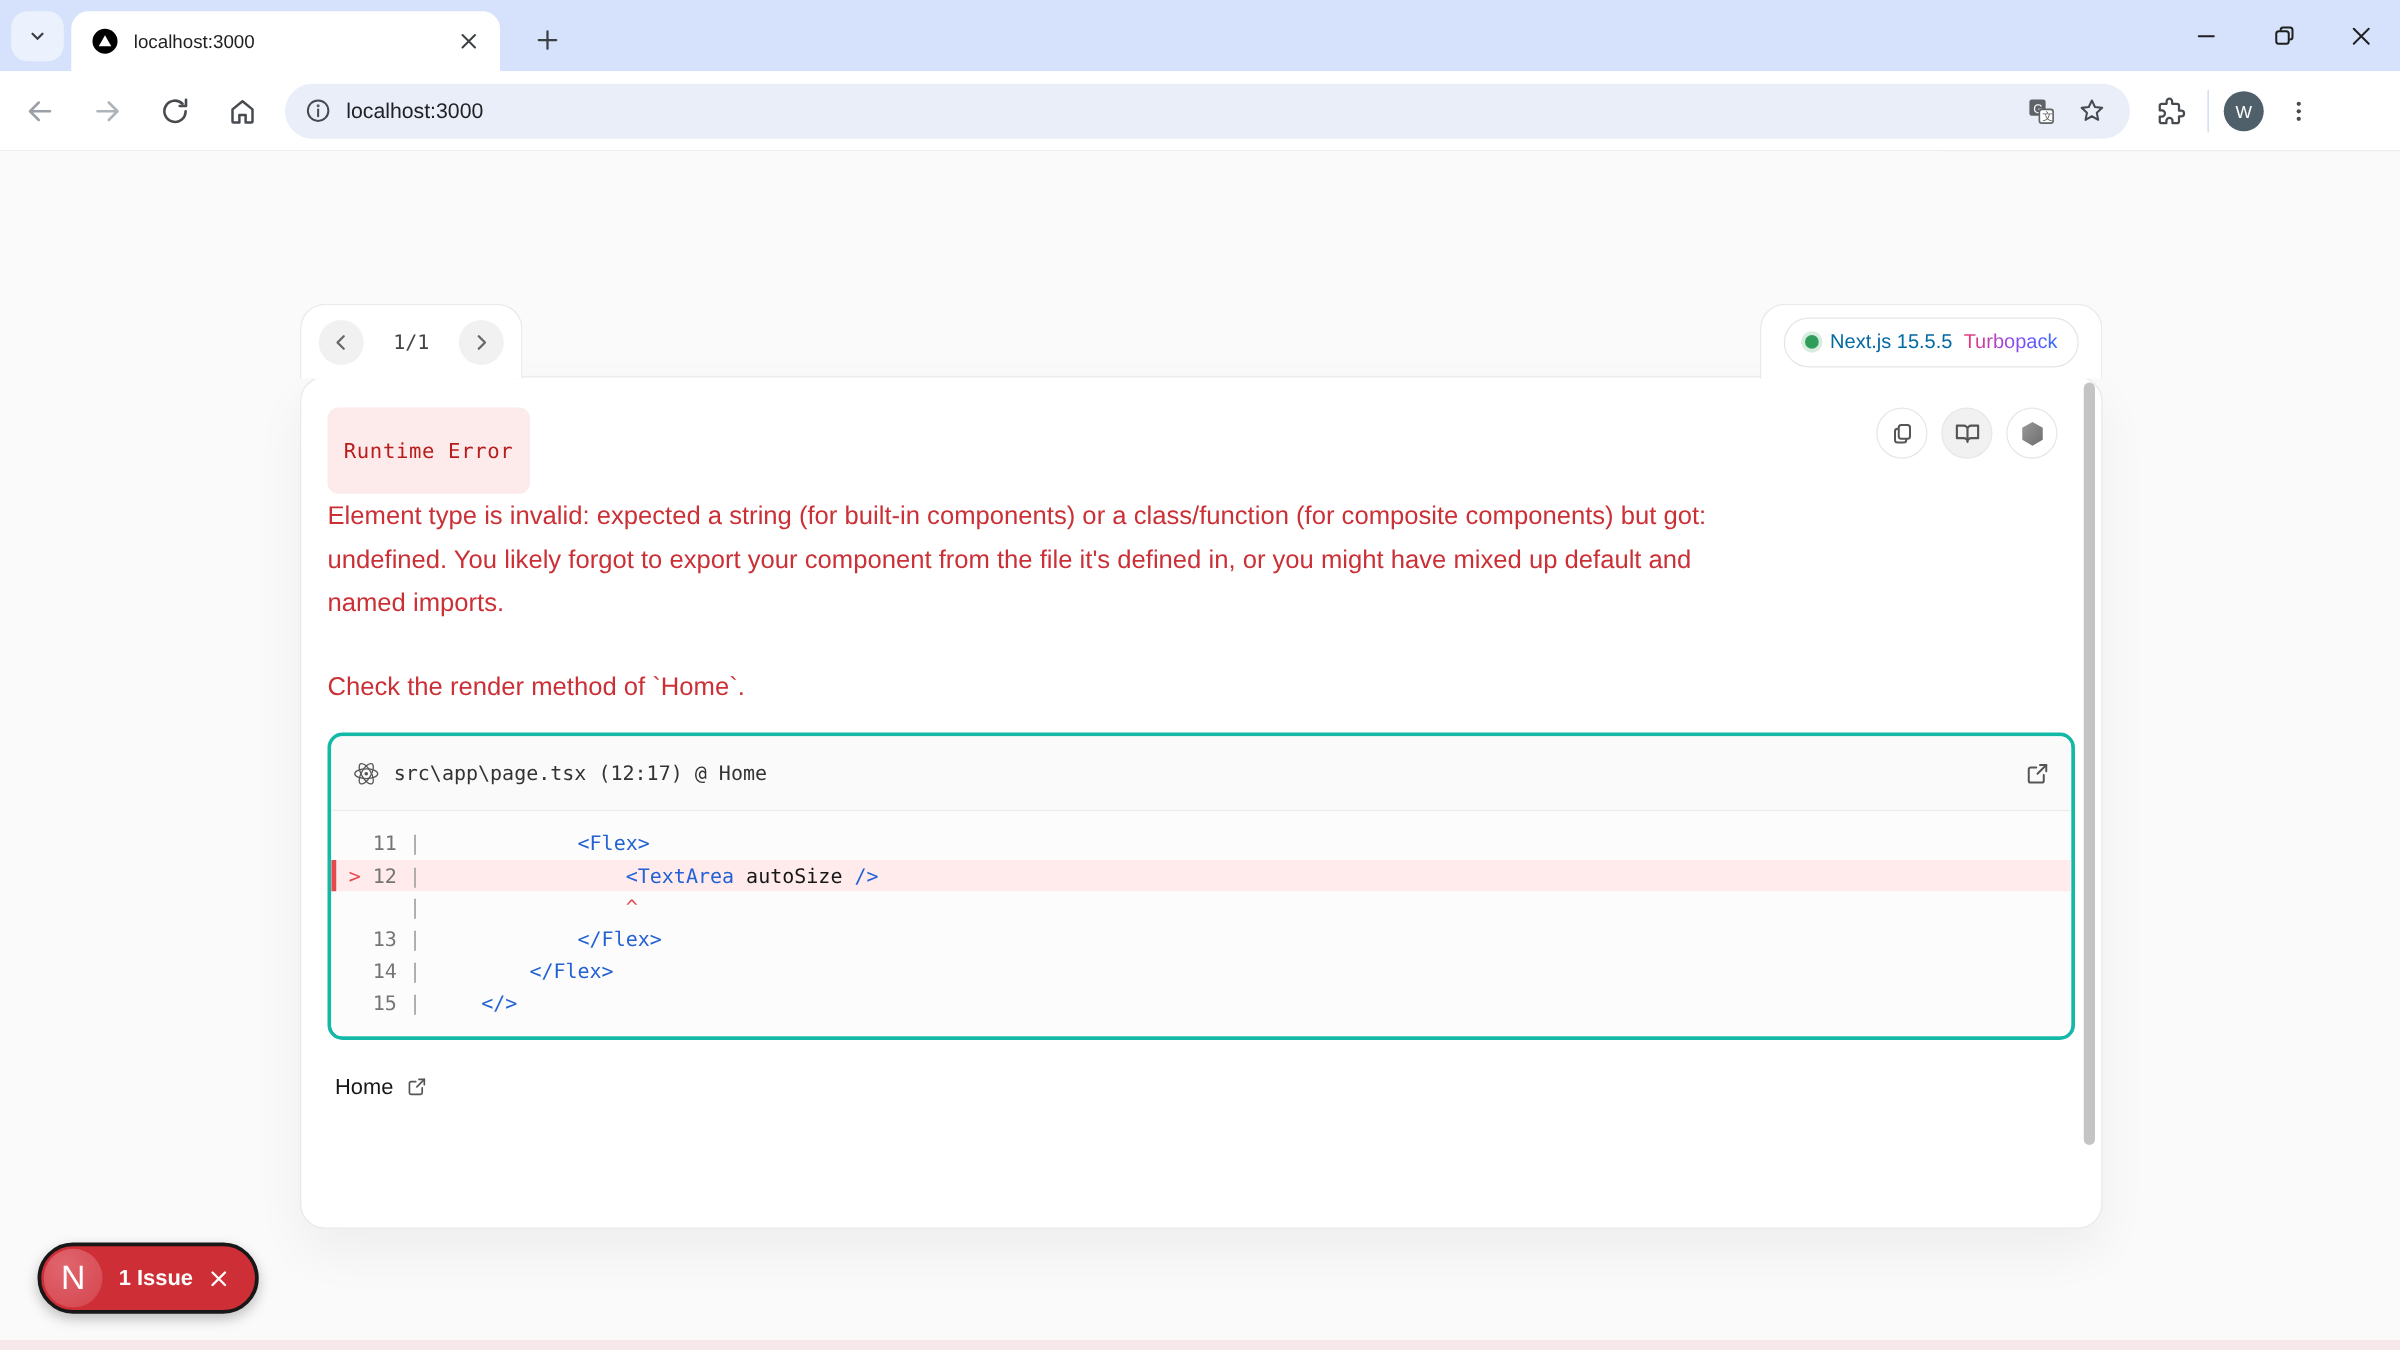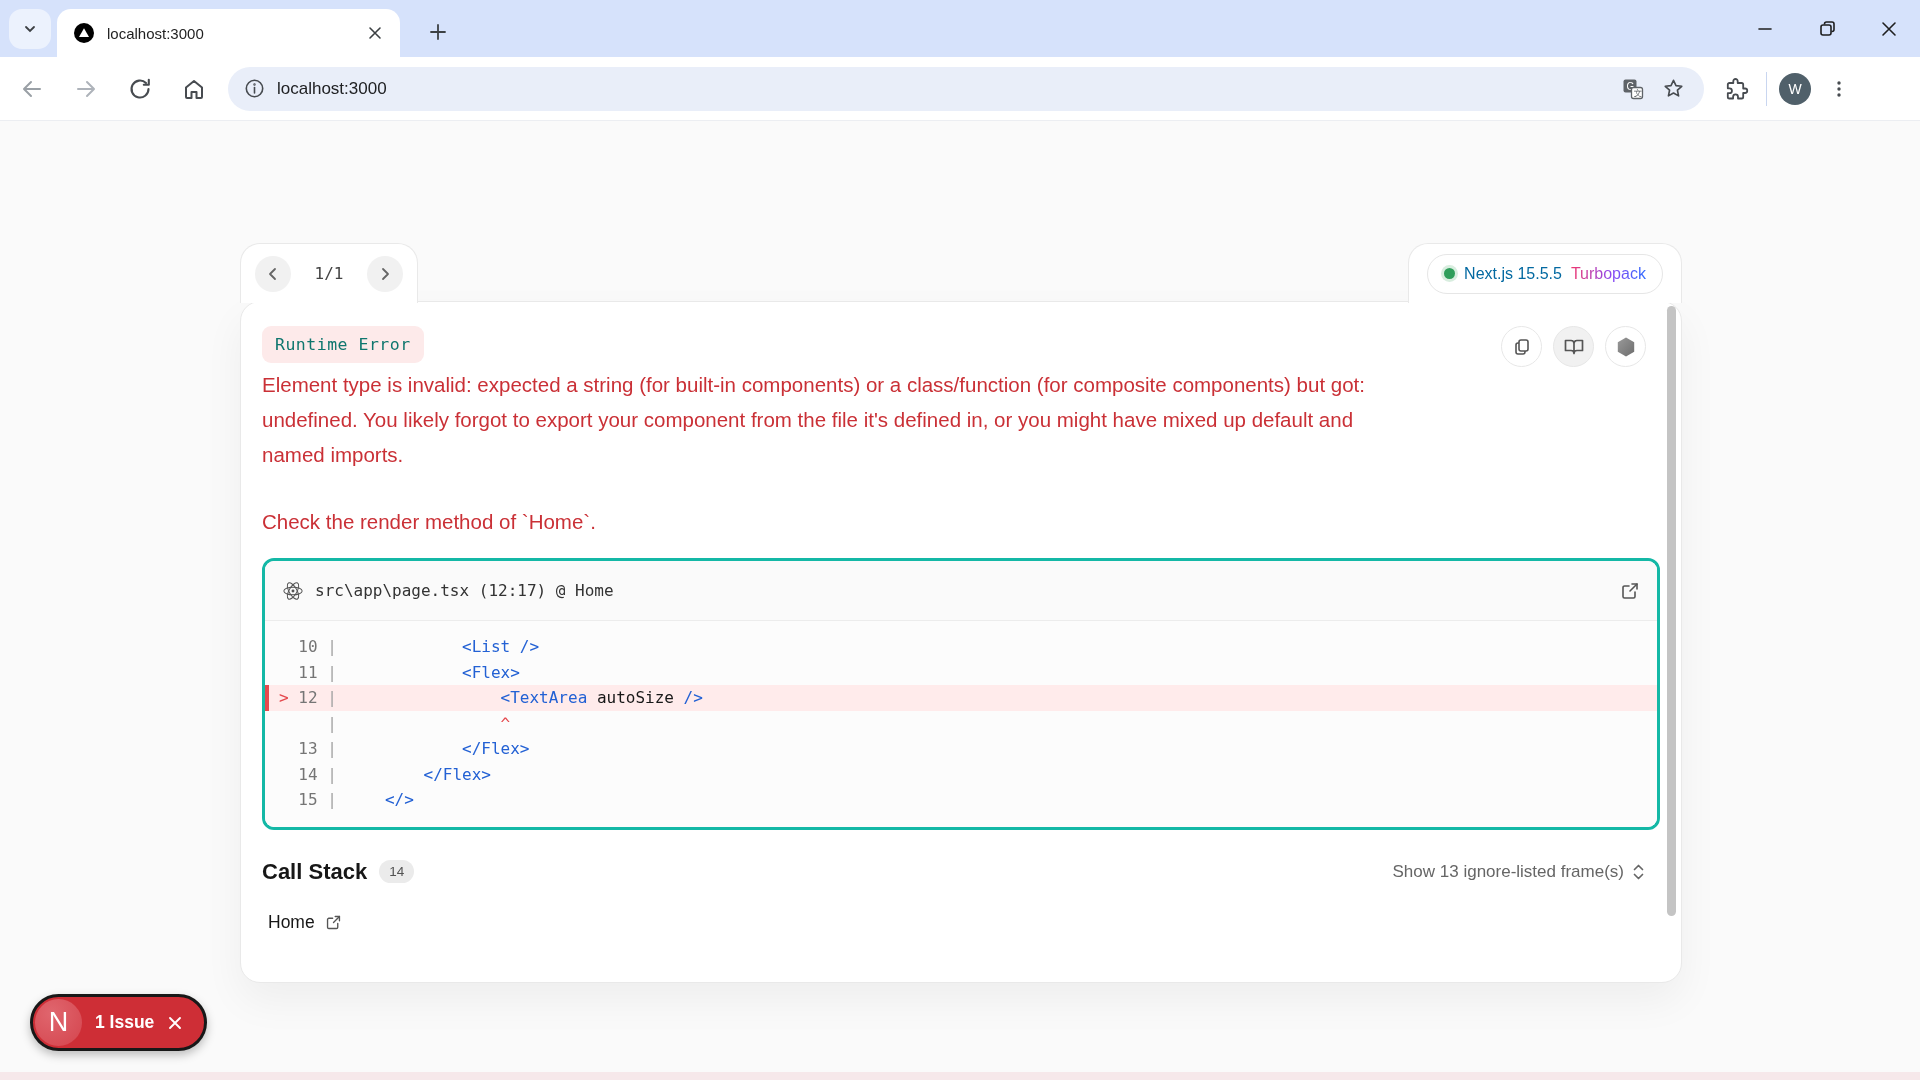--- a/index.html
+++ b/index.html
@@ -52,22 +52,22 @@
   .ver-dot { width:11px; height:11px; border-radius:50%; background:#2f9e5b; box-shadow:0 0 0 3px #d8eddf; }
   .ver-name { font-size:16px; color:#0369a1; }
   .ver-bundler { font-size:16px; font-weight:500;
     background:linear-gradient(90deg,#f0366e 0%,#8a4af3 55%,#2f6bff 100%);
     -webkit-background-clip:text; background-clip:text; color:transparent; }
 
   .dlg-body { position:relative; z-index:1; height:682px; background:#fff; border:1px solid #e9e9e9;
     border-radius:20px; box-shadow:0 18px 40px rgba(0,0,0,.05); padding:24px 21px 0 21px; overflow:hidden; }
 
   .dlg-header { display:flex; align-items:flex-start; justify-content:space-between; }
-  .err-badge { font-family:"DejaVu Sans Mono", monospace; font-size:16.5px; color:#0f766e; background:#fdeaea;
-    padding:9px 13px; border-radius:9px; letter-spacing:.5px; }
+  .err-badge { font-family:"DejaVu Sans Mono", monospace; font-size:16.5px; color:#b91c1c; background:#fdeaea;
+    padding:25px 13px; border-radius:9px; letter-spacing:.5px; }
   .dlg-actions { display:flex; gap:11px; margin-right:14px; }
   .action-btn { width:41px; height:41px; border-radius:50%; border:1px solid #e7e7e7; background:#fff;
     display:flex; align-items:center; justify-content:center; }
   .action-btn.gray { background:#f1f1f1; }
 
   .err-message { max-width:1125px; font-size:20.5px; line-height:35px; color:#ca3036; }
   .err-message-2 { margin-top:38px; font-size:20.5px; color:#ca3036; }
 
   .code-frame { margin-top:24px; border:3px solid #14b8a6; border-radius:12px; overflow:hidden; }
   .code-head { background:#fafafa; border-bottom:1px solid #ececec; height:60px; display:flex; align-items:center;
@@ -295,45 +295,29 @@
           <span class="code-file">src\app\page.tsx (12:17) @ Home</span>
           <span>
             <svg width="20" height="20" viewBox="0 0 20 20" fill="none" stroke="#555" stroke-width="1.6" stroke-linecap="round" stroke-linejoin="round">
                 <path d="M15 11v4.5a1.5 1.5 0 01-1.5 1.5h-9A1.5 1.5 0 013 15.5v-9A1.5 1.5 0 014.5 5H9"></path>
                 <path d="M12 3h5v5"></path>
                 <path d="M17 3l-7 7"></path>
               </svg>
           </span>
         </div>
         <div class="code-lines">
-            <div class="code-line"><span class="seg-marker">  </span><span class="seg-num">10</span><span class="seg-pipe"> | </span><span class="seg-plain">            </span><span class="seg-tag">&lt;List /&gt;</span></div>
             <div class="code-line"><span class="seg-marker">  </span><span class="seg-num">11</span><span class="seg-pipe"> | </span><span class="seg-plain">            </span><span class="seg-tag">&lt;Flex&gt;</span></div>
             <div class="code-line hl"><span class="seg-marker">&gt; </span><span class="seg-num">12</span><span class="seg-pipe"> | </span><span class="seg-plain">                </span><span class="seg-tag">&lt;TextArea</span><span class="seg-plain"> autoSize </span><span class="seg-tag">/&gt;</span></div>
             <div class="code-line"><span class="seg-marker">  </span><span class="seg-num">  </span><span class="seg-pipe"> | </span><span class="seg-plain">                </span><span class="seg-caret">^</span></div>
             <div class="code-line"><span class="seg-marker">  </span><span class="seg-num">13</span><span class="seg-pipe"> | </span><span class="seg-plain">            </span><span class="seg-tag">&lt;/Flex&gt;</span></div>
             <div class="code-line"><span class="seg-marker">  </span><span class="seg-num">14</span><span class="seg-pipe"> | </span><span class="seg-plain">        </span><span class="seg-tag">&lt;/Flex&gt;</span></div>
             <div class="code-line"><span class="seg-marker">  </span><span class="seg-num">15</span><span class="seg-pipe"> | </span><span class="seg-plain">    </span><span class="seg-tag">&lt;/&gt;</span></div>
           </div>
       </div>
 
-      <div class="callstack-row">
-        <div class="cs-left">
-          <span class="cs-title">Call Stack</span>
-          <span class="cs-badge">14</span>
-        </div>
-        <div class="cs-toggle">
-          <span class="cs-toggle-label">Show 13 ignore-listed frame(s)</span>
-          <span>
-            <svg width="15" height="18" viewBox="0 0 15 18" fill="none" stroke="#666" stroke-width="1.7" stroke-linecap="round" stroke-linejoin="round">
-                <path d="M3.5 6.5L7.5 2.5l4 4"></path>
-                <path d="M3.5 11.5l4 4 4-4"></path>
-              </svg>
-          </span>
-        </div>
-      </div>
 
       <div class="frame-row">
         <span class="frame-name">Home</span>
         <span>
           <svg width="17" height="17" viewBox="0 0 20 20" fill="none" stroke="#555" stroke-width="1.6" stroke-linecap="round" stroke-linejoin="round">
               <path d="M15 11v4.5a1.5 1.5 0 01-1.5 1.5h-9A1.5 1.5 0 013 15.5v-9A1.5 1.5 0 014.5 5H9"></path>
               <path d="M12 3h5v5"></path>
               <path d="M17 3l-7 7"></path>
             </svg>
         </span>

